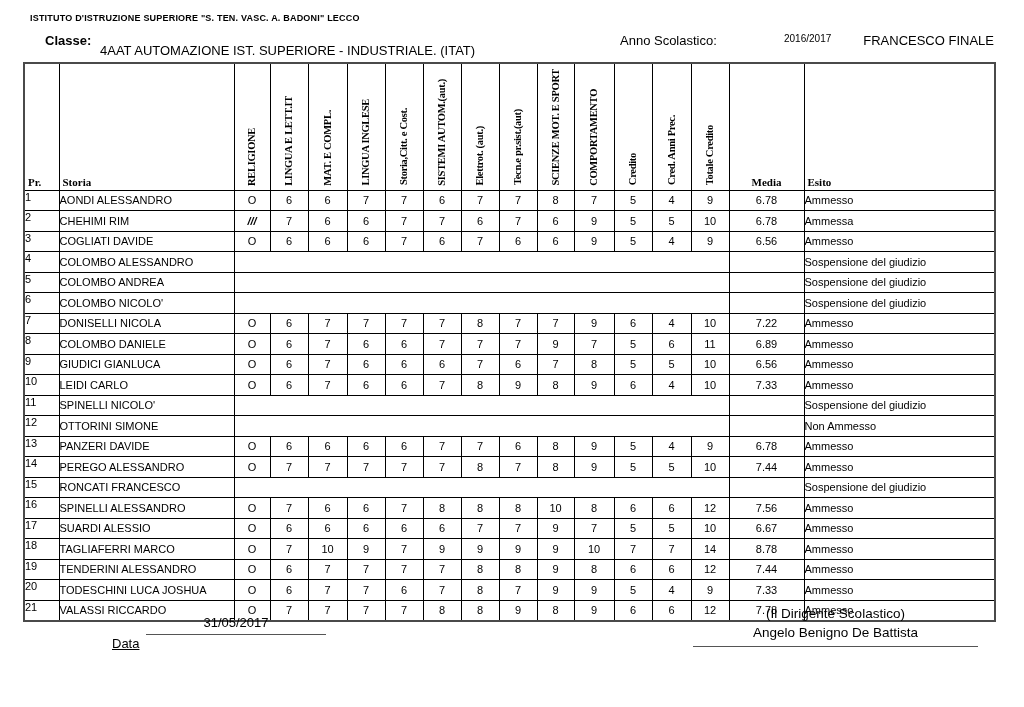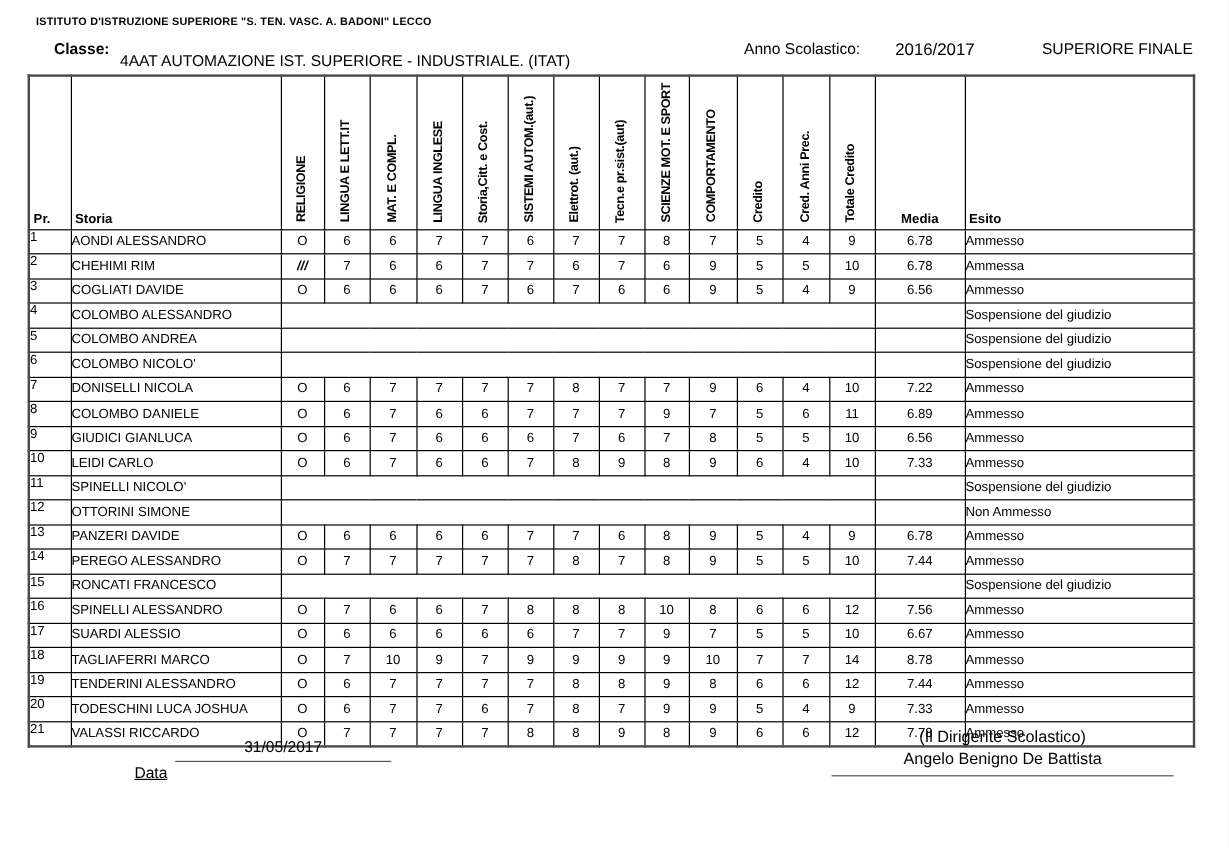--- a/index.html
+++ b/index.html
@@ -8,33 +8,33 @@
     font-family:"Liberation Sans","DejaVu Sans",sans-serif;color:#000;
     overflow:hidden;
   }
   .school-line{
     position:absolute;left:30px;top:13px;
     font-size:9px;font-weight:bold;letter-spacing:.2px;white-space:nowrap;
   }
   .class-label{position:absolute;left:45px;top:33px;font-size:13px;font-weight:bold;}
   .class-value{position:absolute;left:100px;top:43px;font-size:13px;white-space:nowrap;}
   .anno-label{position:absolute;left:620px;top:33px;font-size:13px;font-weight:normal;}
-  .anno-value{position:absolute;left:746px;top:33px;font-size:14px;}
+  .anno-value{position:absolute;left:784px;top:33px;font-size:10px;}
   .scrutinio{position:absolute;right:30px;top:33px;font-size:13px;white-space:nowrap;}
 
   table.grades{
     position:absolute;left:23px;top:62px;
     border-collapse:collapse;table-layout:fixed;
     border:2px solid #4a4a4a;
   }
   table.grades th,table.grades td{
     border:1px solid #000;padding:0;overflow:hidden;
     font-size:11px;line-height:1.1;background:#fff;
   }
-  thead th{height:119px;vertical-align:bottom;text-align:center;font-weight:bold;}
+  thead th{height:119px;vertical-align:bottom;text-align:center;font-weight:bold;font-family:Liberation Serif, serif;}
   thead th.hleft{text-align:left;padding-left:3px;padding-bottom:2px;}
   thead th.hcenter{padding-bottom:2px;}
   .vtext{
     display:inline-block;
     writing-mode:vertical-rl;
     transform:rotate(180deg);
     white-space:nowrap;
     font-weight:bold;font-size:10.5px;letter-spacing:-.3px;
     padding:2px 0 5px 0;
   }
@@ -61,21 +61,21 @@
 <body>
 
 <div class="page">
 
   <div class="school-line">ISTITUTO D'ISTRUZIONE SUPERIORE "S. TEN. VASC. A. BADONI" LECCO</div>
 
   <div class="class-label">Classe:</div>
   <div class="class-value">4AAT AUTOMAZIONE IST. SUPERIORE - INDUSTRIALE. (ITAT)</div>
   <div class="anno-label">Anno Scolastico:</div>
   <div class="anno-value">2016/2017</div>
-  <div class="scrutinio">SUPERIORE FINALE</div>
+  <div class="scrutinio">FRANCESCO FINALE</div>
 
   <table class="grades">
       <colgroup>
         <col style="width: 35px;">
         <col style="width: 175px;">
         <col style="width: 36px;">
         <col style="width: 38px;">
         <col style="width: 39px;">
         <col style="width: 38px;">
         <col style="width: 38px;">

